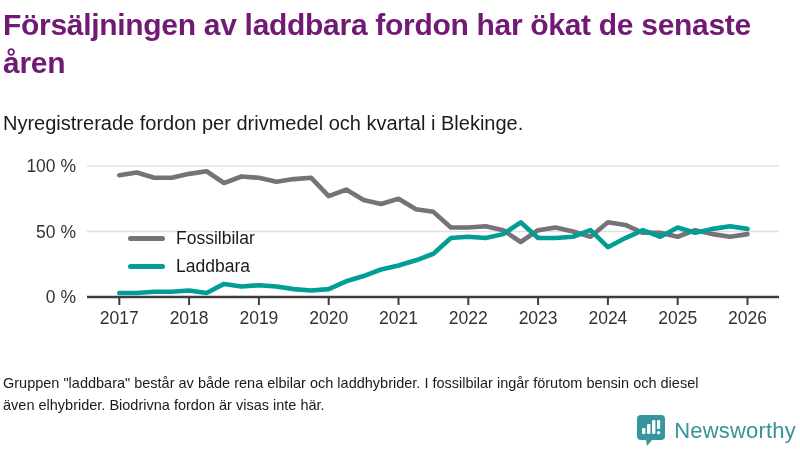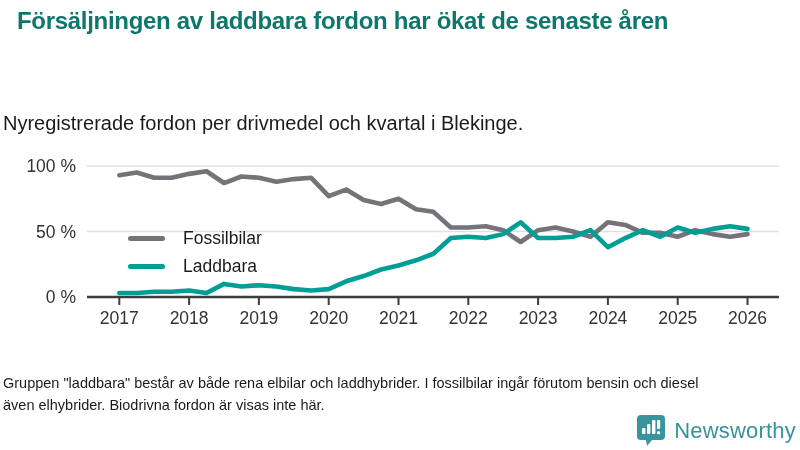--- a/index.html
+++ b/index.html
@@ -6,27 +6,27 @@
   html, body { width: 800px; height: 450px; }
   body {
     position: relative;
     background: #ffffff;
     font-family: "Liberation Sans", sans-serif;
     overflow: hidden;
     color: #161616;
   }
   .title {
     position: absolute;
-    left: 17px; top: 6px;
+    left: 3px; top: 6px;
     max-width: 758px;
-    font-size: 24px;
+    font-size: 30px;
     font-weight: bold;
     line-height: 1.28;
     letter-spacing: -0.3px;
-    color: #0f766e;
+    color: #701a75;
   }
   .subtitle {
     position: absolute;
     left: 3px; top: 112px;
     font-size: 20px;
     color: #1b1b1b;
   }
   #chart {
     position: absolute;
     left: 0; top: 150px;
@@ -51,21 +51,20 @@
   }
   .legend-swatch {
     display: inline-block;
     width: 37px; height: 5px;
     border-radius: 2.5px;
     margin-right: 11px;
   }
   .legend-label {
     font-size: 17.5px;
     color: #1b1b1b;
-    margin-left: 7px;
   }
   .footer {
     position: absolute;
     left: 3px; top: 372px;
     max-width: 726px;
     font-size: 14.5px;
     line-height: 1.55;
     color: #1b1b1b;
   }
   .logo {

